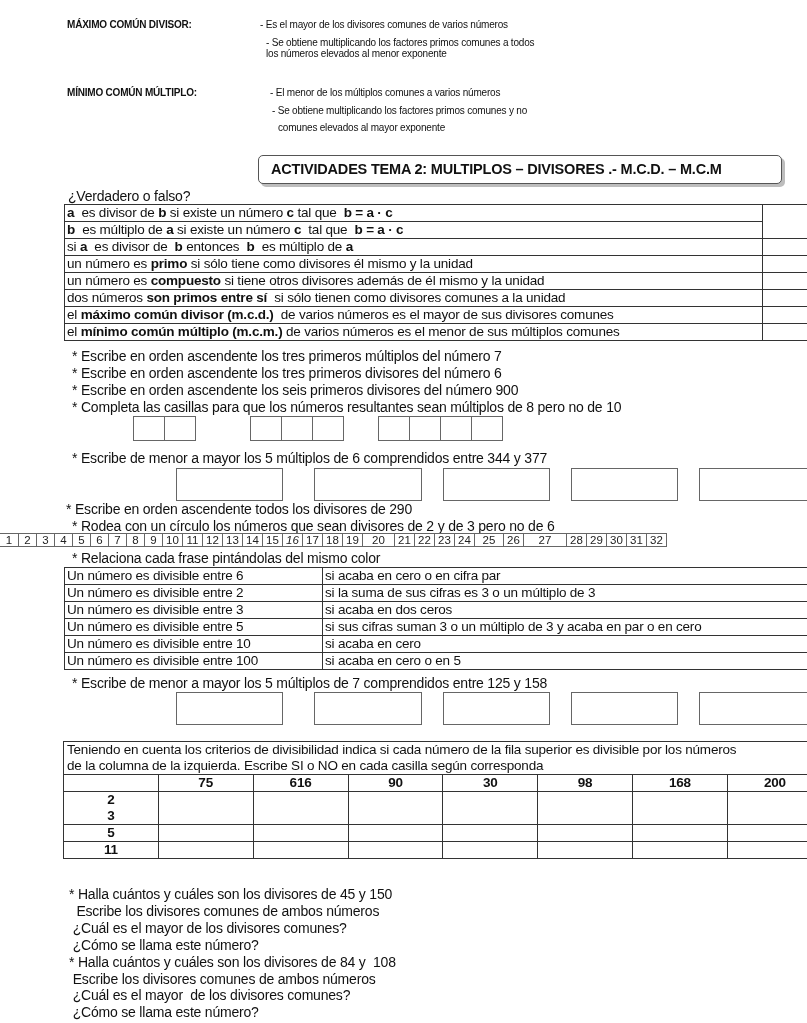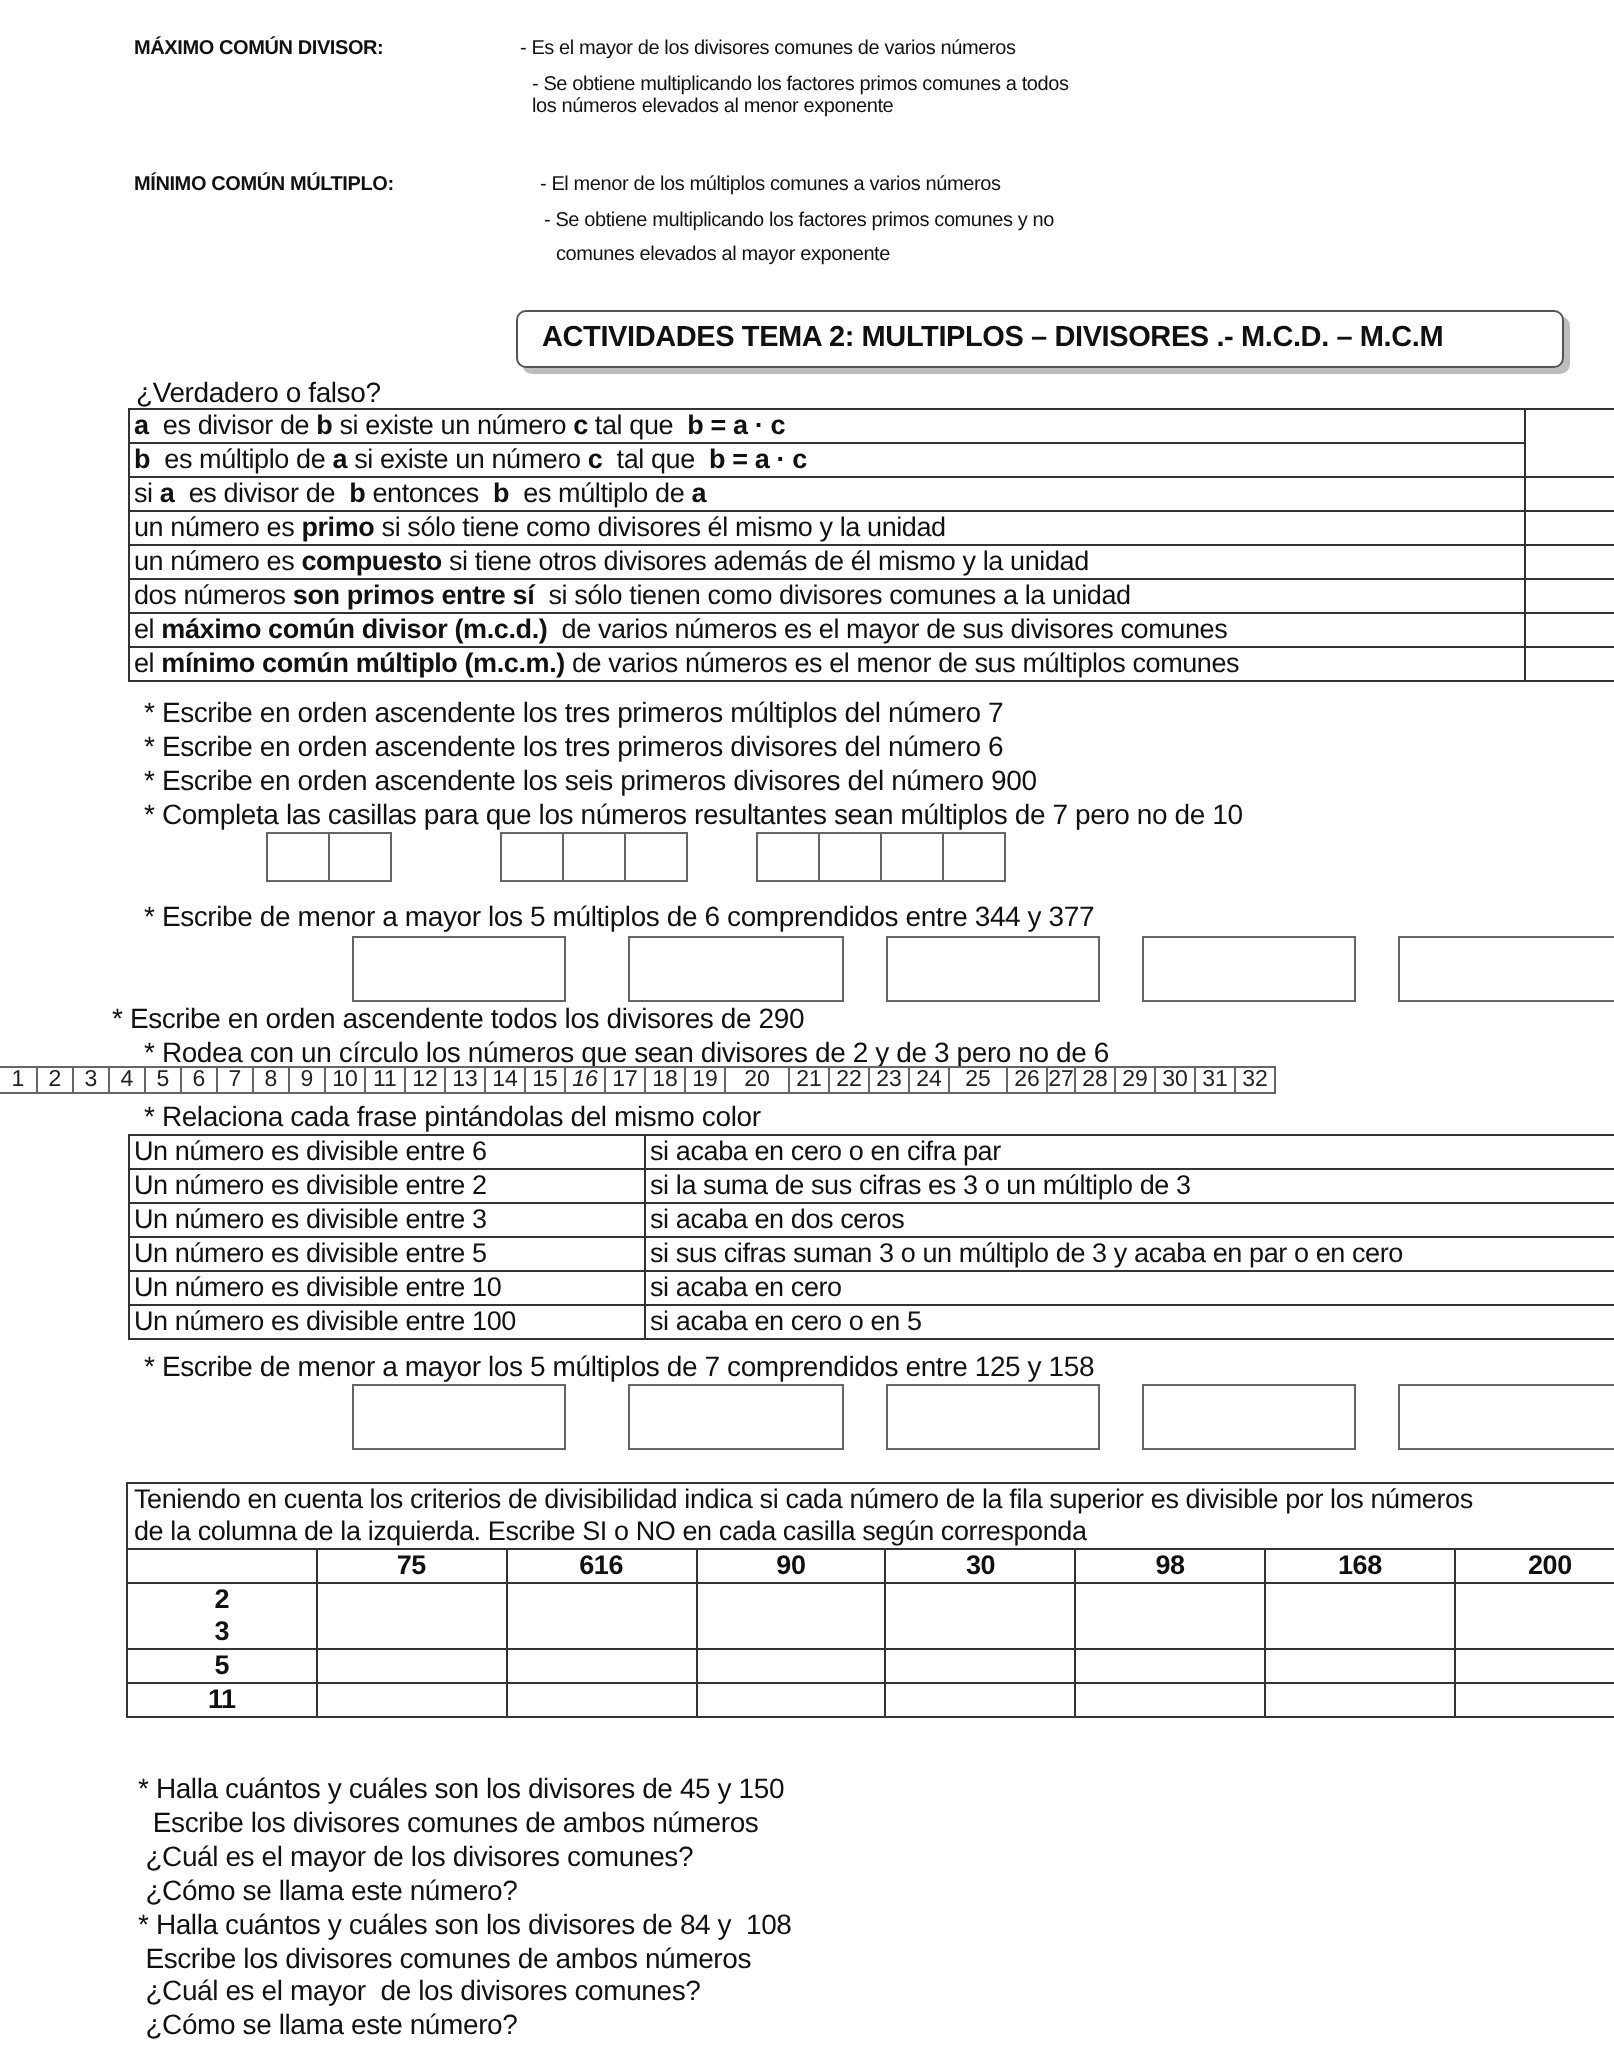--- a/index.html
+++ b/index.html
@@ -100,21 +100,21 @@
       <tr>
         <td style="white-space: pre;"><span>el </span><span style="font-weight: bold;">mínimo común múltiplo (m.c.m.)</span><span> de varios números es el menor de sus múltiplos comunes</span></td>
         <td class="ans"></td>
       </tr>
     </tbody>
 </table>
 
 <div class="abs text14" style="left:72px; top:348px;">* Escribe en orden ascendente los tres primeros múltiplos del número 7</div>
 <div class="abs text14" style="left:72px; top:365px;">* Escribe en orden ascendente los tres primeros divisores del número 6</div>
 <div class="abs text14" style="left:72px; top:382px;">* Escribe en orden ascendente los seis primeros divisores del número 900</div>
-<div class="abs text14" style="left:72px; top:399px;">* Completa las casillas para que los números resultantes sean múltiplos de 7 pero no de 10</div>
+<div class="abs text14" style="left:72px; top:399px;">* Completa las casillas para que los números resultantes sean múltiplos de 8 pero no de 10</div>
 
 <div class="digit-group" style="left:134px; top:416px;">
   <div class="cell"></div>
   <div class="cell"></div>
 </div>
 <div class="digit-group" style="left:251px; top:416px;">
   <div class="cell"></div>
   <div class="cell"></div>
   <div class="cell"></div>
 </div>
@@ -125,21 +125,21 @@
   <div class="cell"></div>
 </div>
 
 <div class="abs text14" style="left:72px; top:450px;">* Escribe de menor a mayor los 5 múltiplos de 6 comprendidos entre 344 y 377</div>
 <div class="box" style="left:176px; top:468px; width:107px; height:33px;"></div>
 <div class="box" style="left:314px; top:468px; width:108px; height:33px;"></div>
 <div class="box" style="left:443px; top:468px; width:107px; height:33px;"></div>
 <div class="box" style="left:571px; top:468px; width:107px; height:33px;"></div>
 <div class="box" style="left:699px; top:468px; width:112px; height:33px;"></div>
 
-<div class="abs text14" style="left:56px; top:501px;">* Escribe en orden ascendente todos los divisores de 290</div>
+<div class="abs text14" style="left:66px; top:501px;">* Escribe en orden ascendente todos los divisores de 290</div>
 <div class="abs text14" style="left:72px; top:518px;">* Rodea con un círculo los números que sean divisores de 2 y de 3 pero no de 6</div>
 
 <div class="numstrip" id="numstrip">
     <div class="n" style="width: 20px;">1</div>
     <div class="n" style="width: 19px;">2</div>
     <div class="n" style="width: 19px;">3</div>
     <div class="n" style="width: 19px;">4</div>
     <div class="n" style="width: 19px;">5</div>
     <div class="n" style="width: 19px;">6</div>
     <div class="n" style="width: 19px;">7</div>
@@ -155,21 +155,21 @@
     <div class="n" style="width: 21px;">17</div>
     <div class="n" style="width: 21px;">18</div>
     <div class="n" style="width: 21px;">19</div>
     <div class="n" style="width: 33px;">20</div>
     <div class="n" style="width: 21px;">21</div>
     <div class="n" style="width: 21px;">22</div>
     <div class="n" style="width: 21px;">23</div>
     <div class="n" style="width: 21px;">24</div>
     <div class="n" style="width: 30px;">25</div>
     <div class="n" style="width: 21px;">26</div>
-    <div class="n" style="width: 15px;">27</div>
+    <div class="n" style="width: 44px;">27</div>
     <div class="n" style="width: 21px;">28</div>
     <div class="n" style="width: 21px;">29</div>
     <div class="n" style="width: 21px;">30</div>
     <div class="n" style="width: 21px;">31</div>
     <div class="n" style="width: 21px;">32</div>
   </div>
 
 <div class="abs text14" style="left:72px; top:550px;">* Relaciona cada frase pintándolas del mismo color</div>
 <table class="rel">
   <tbody id="rel-body">

